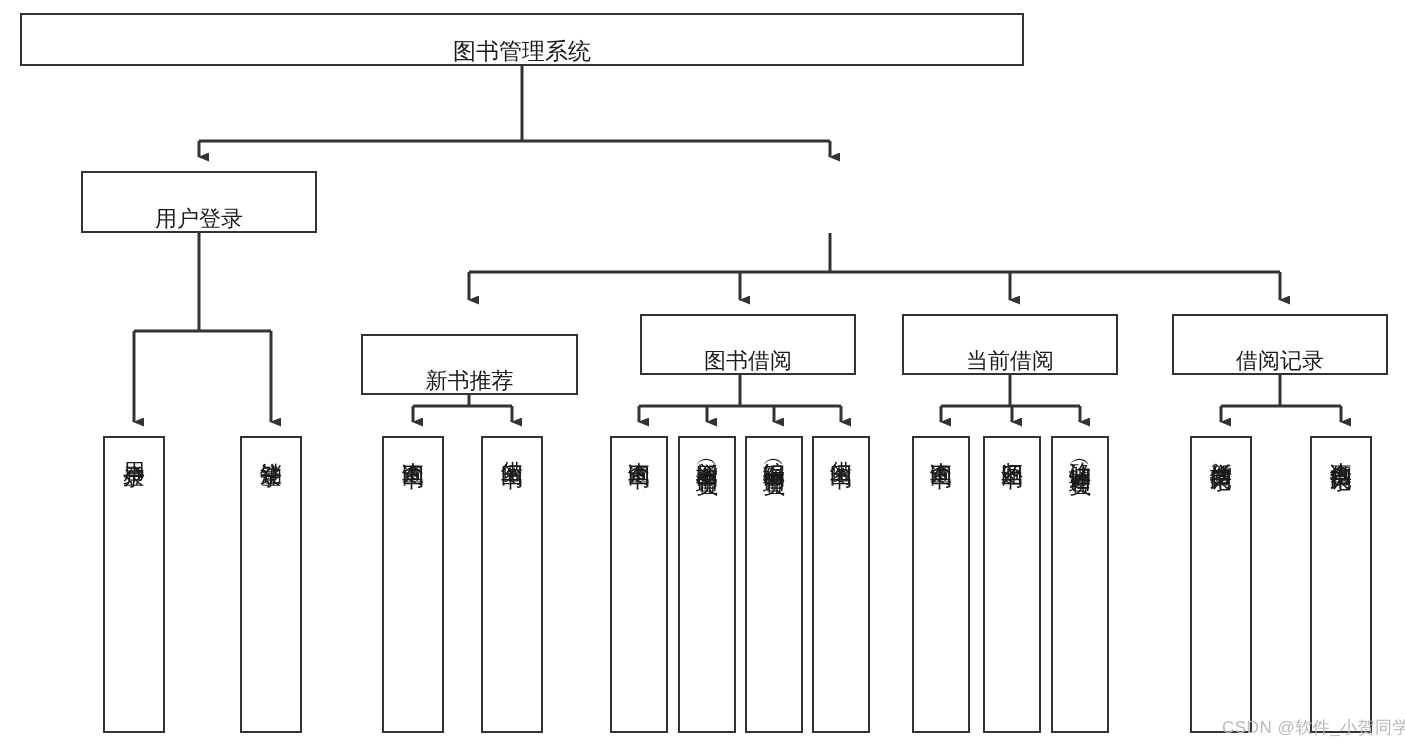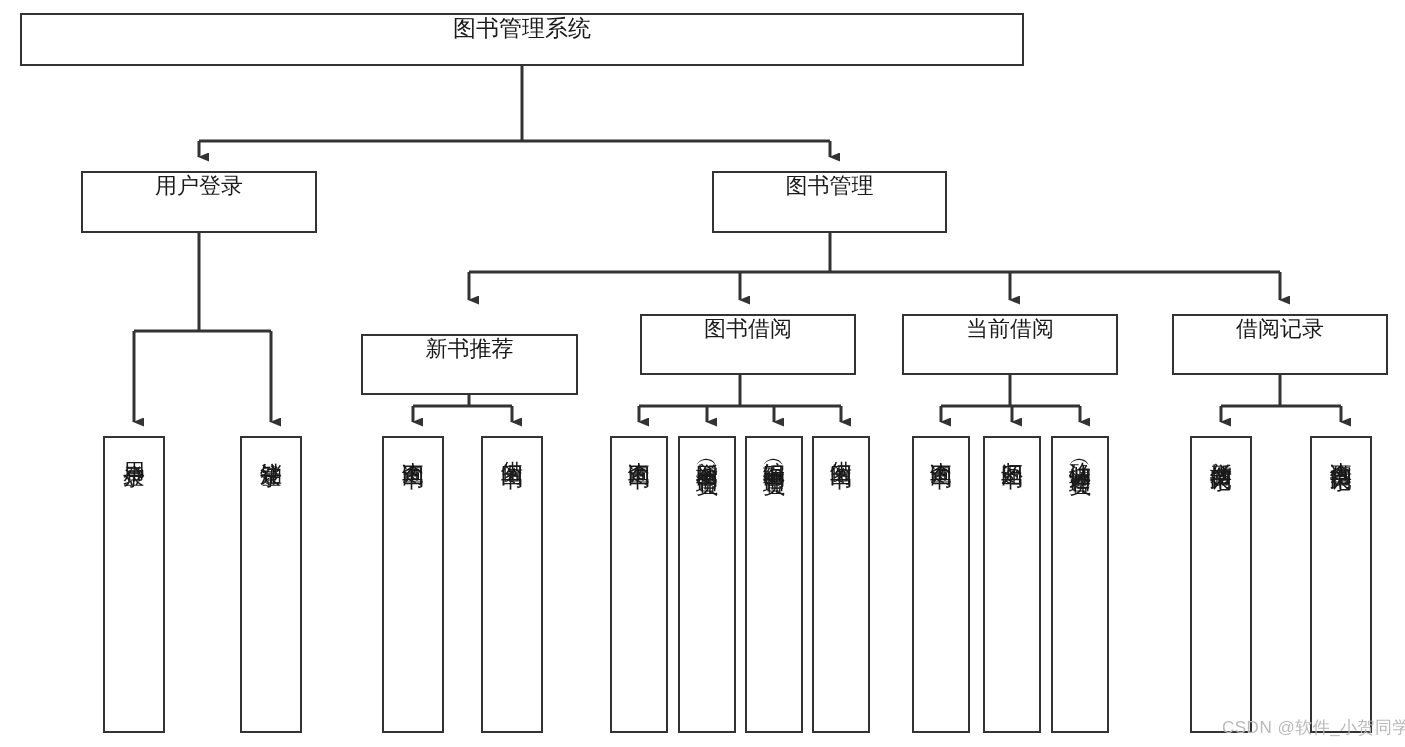--- a/index.html
+++ b/index.html
@@ -23,21 +23,21 @@
     top: 0;
     width: 1405px;
     height: 747px;
   }
   .node {
     position: absolute;
     box-sizing: border-box;
     background: #ffffff;
     border: 2px solid #333333;
     display: flex;
-    align-items: flex-start;
+    align-items: flex-end;
     justify-content: center;
     color: #1a1a1a;
   }
   .node-label {
     display: block;
     text-align: center;
     line-height: 1.15;
     white-space: nowrap;
   }
   .node.horizontal .node-label {
@@ -133,23 +133,20 @@
     </g>
   </svg>
 
   <div class="node horizontal root" style="left: 20px; top: 13px; width: 1004px; height: 53px;">
     <span class="node-label">图书管理系统</span>
   </div>
 
   <div class="node horizontal" style="left: 81px; top: 171px; width: 236px; height: 62px;">
     <span class="node-label">用户登录</span>
   </div>
-  <div class="node horizontal" style="left: 712px; top: 171px; width: 235px; height: 62px;">
-    <span class="node-label">图书管理</span>
-  </div>
 
   <div class="node horizontal" style="left: 361px; top: 314px; width: 217px; height: 61px; margin-top: 20px;">
     <span class="node-label">新书推荐</span>
   </div>
   <div class="node horizontal" style="left: 640px; top: 314px; width: 216px; height: 61px;">
     <span class="node-label">图书借阅</span>
   </div>
   <div class="node horizontal" style="left: 902px; top: 314px; width: 216px; height: 61px;">
     <span class="node-label">当前借阅</span>
   </div>

